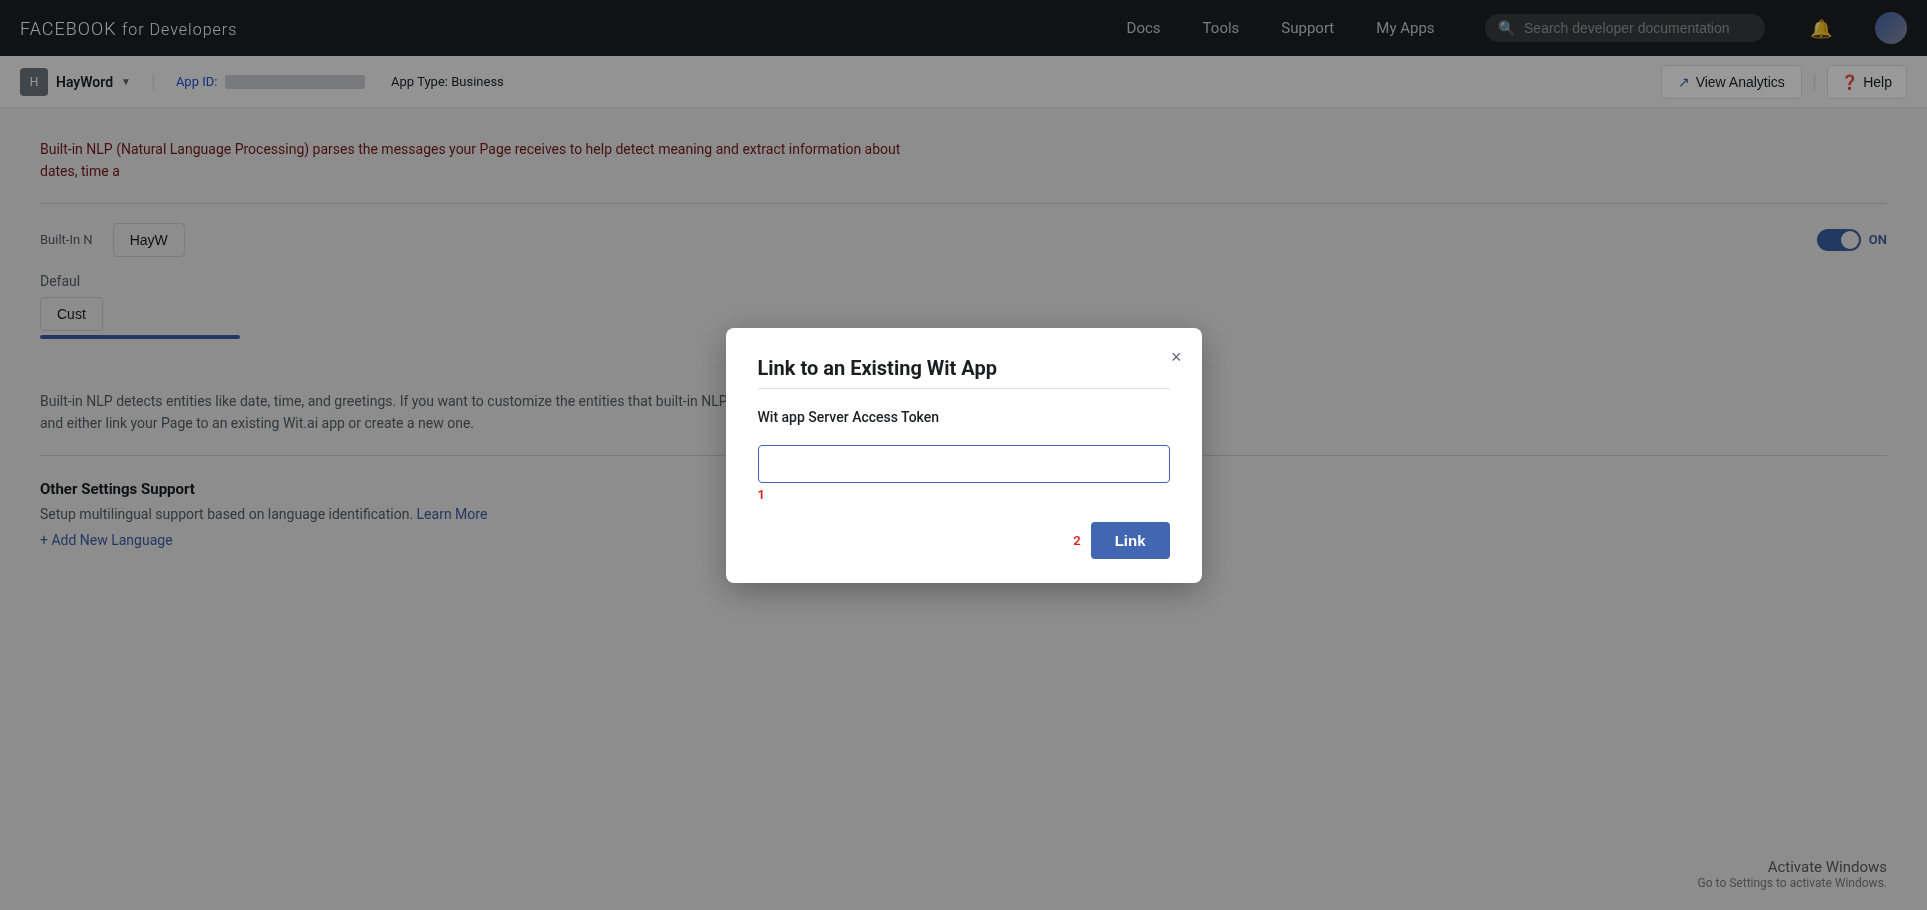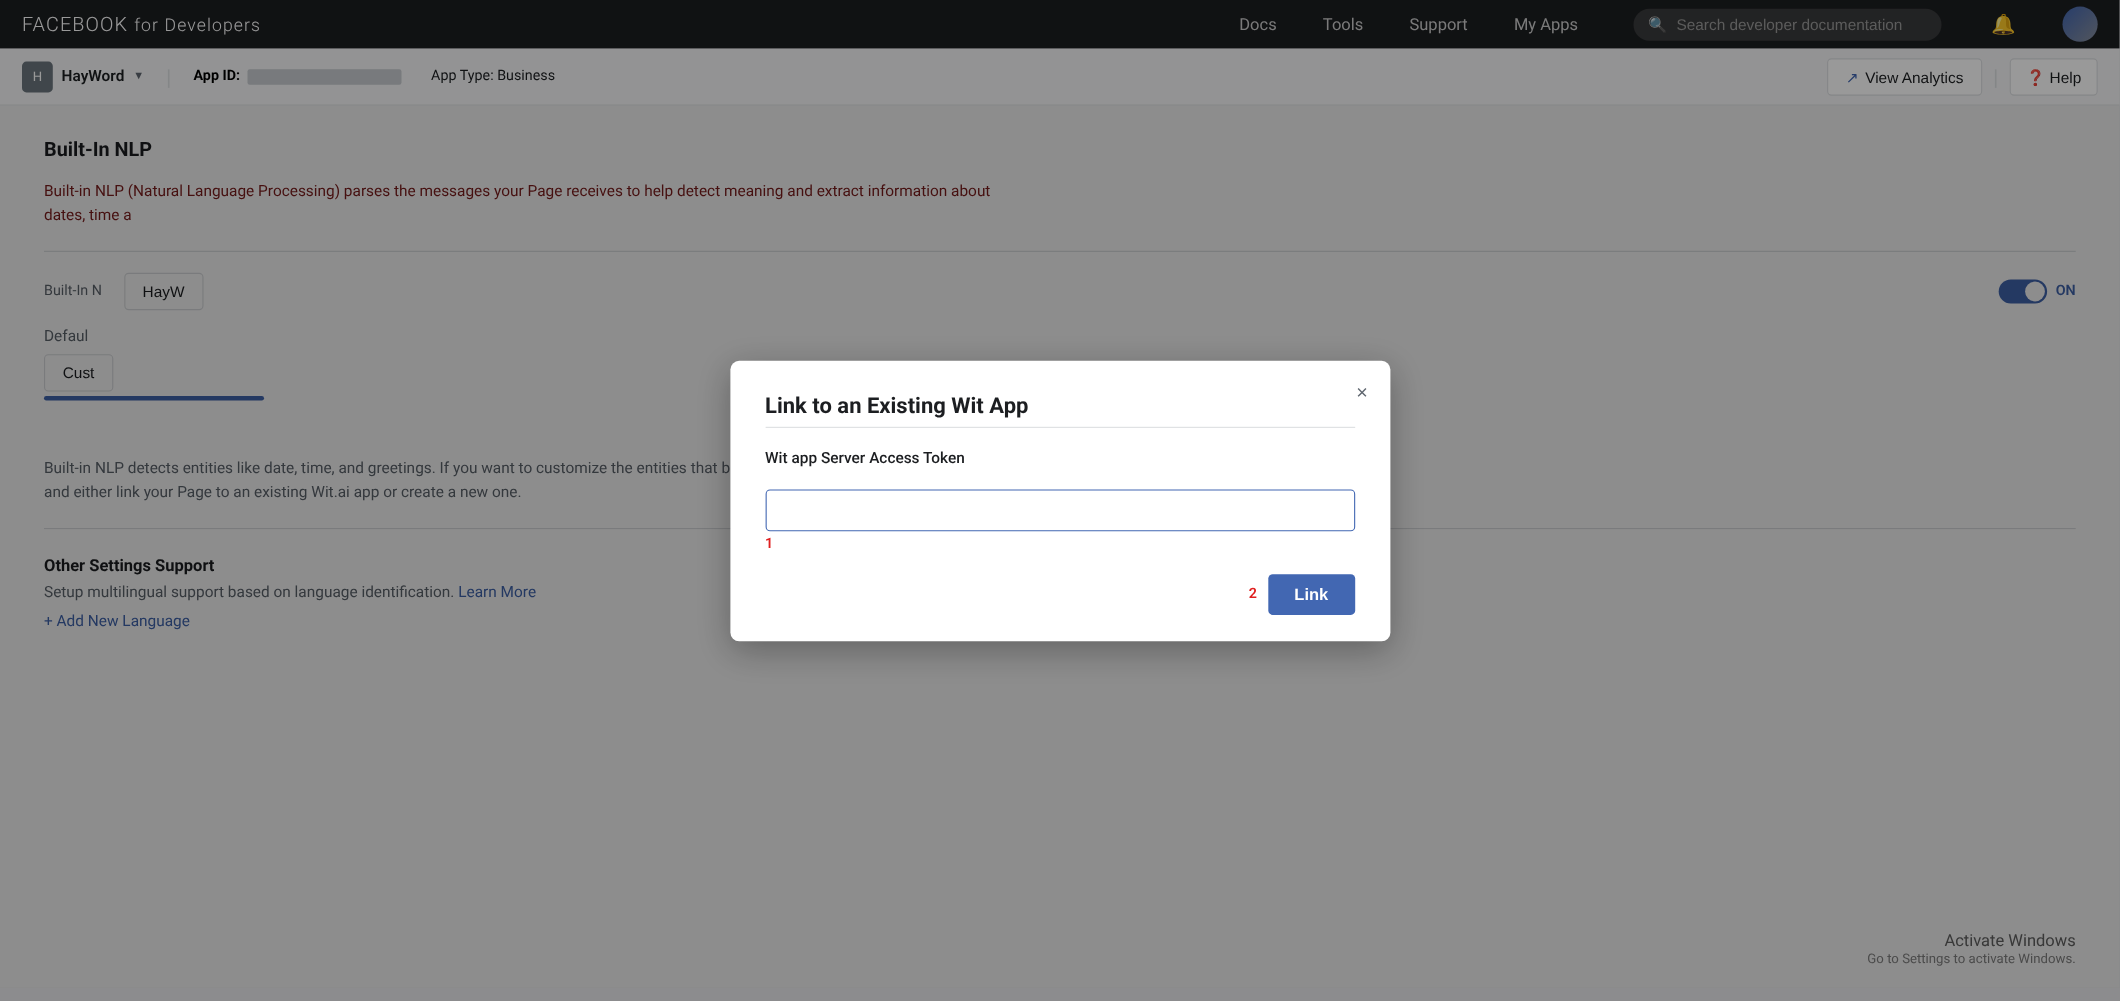--- a/index.html
+++ b/index.html
@@ -1,21 +1,21 @@
 <!DOCTYPE html>
 <html><head>
   <meta charset="utf-8">
   <style>
     * { box-sizing: border-box; margin: 0; padding: 0; }
     body { font-family: -apple-system, BlinkMacSystemFont, 'Segoe UI', Roboto, sans-serif; background: #e9eaed; width: 1927px; height: 910px; overflow: hidden; position: relative; }
 
     
     .top-nav {
       background: #1c1e21;
-      height: 44px;
+      height: 56px;
       display: flex;
       align-items: center;
       padding: 0 20px;
       position: relative;
       z-index: 10;
     }
     .nav-logo {
       color: white;
       font-size: 18px;
       font-weight: bold;
@@ -87,21 +87,21 @@
     .app-icon {
       width: 28px; height: 28px;
       background: #6c757d;
       border-radius: 4px;
       display: flex; align-items: center; justify-content: center;
       color: white; font-size: 12px;
     }
     .app-name { font-size: 14px; font-weight: 600; color: #1c1e21; }
     .dropdown-arrow { color: #606770; font-size: 10px; }
     .sub-nav-divider { color: #dddfe2; font-size: 20px; }
-    .sub-nav-app-id { font-size: 13px; color: #000000; font-weight: bold; }
+    .sub-nav-app-id { font-size: 13px; color: #1d4ed8; }
     .app-id-value {
       display: inline-block;
       width: 140px; height: 14px;
       background: #c8ccd0;
       border-radius: 2px;
       vertical-align: middle;
       margin-left: 4px;
     }
     .sub-nav-app-type { font-size: 13px; color: #1c1e21; }
     .sub-nav-right {
@@ -280,21 +280,21 @@
       background: rgba(0,0,0,0.4);
       z-index: 100;
       display: flex;
       align-items: center;
       justify-content: center;
     }
 
     .modal {
       background: white;
       border-radius: 8px;
-      width: 600px;
+      width: 476px;
       box-shadow: 0 8px 32px rgba(0,0,0,0.3);
       padding: 28px 32px 24px;
       position: relative;
     }
 
     .modal-title {
       font-size: 20px;
       font-weight: 700;
       color: #1c1e21;
       margin-bottom: 8px;
@@ -418,21 +418,20 @@
     <span style="color:#dddfe2; font-size:20px;">|</span>
     <button class="help-btn">
       <span>❓</span>
       <span>Help</span>
     </button>
   </div>
 </div>
 
 <div class="main-content">
   <div class="content-panel">
-    <div class="section-title">Built-In NLP</div>
     <p class="section-description">Built-in NLP (Natural Language Processing) parses the messages your Page receives to help detect meaning and extract information about dates, time a</p>
 
     <div class="row-group">
       <div class="hayword-row">
         <span style="font-size:13px; color:#606770;">Built-In N</span>
         <button class="hayword-btn">HayW</button>
         <div class="toggle-container">
           <div class="toggle"></div>
           <span class="toggle-label">ON</span>
         </div>

